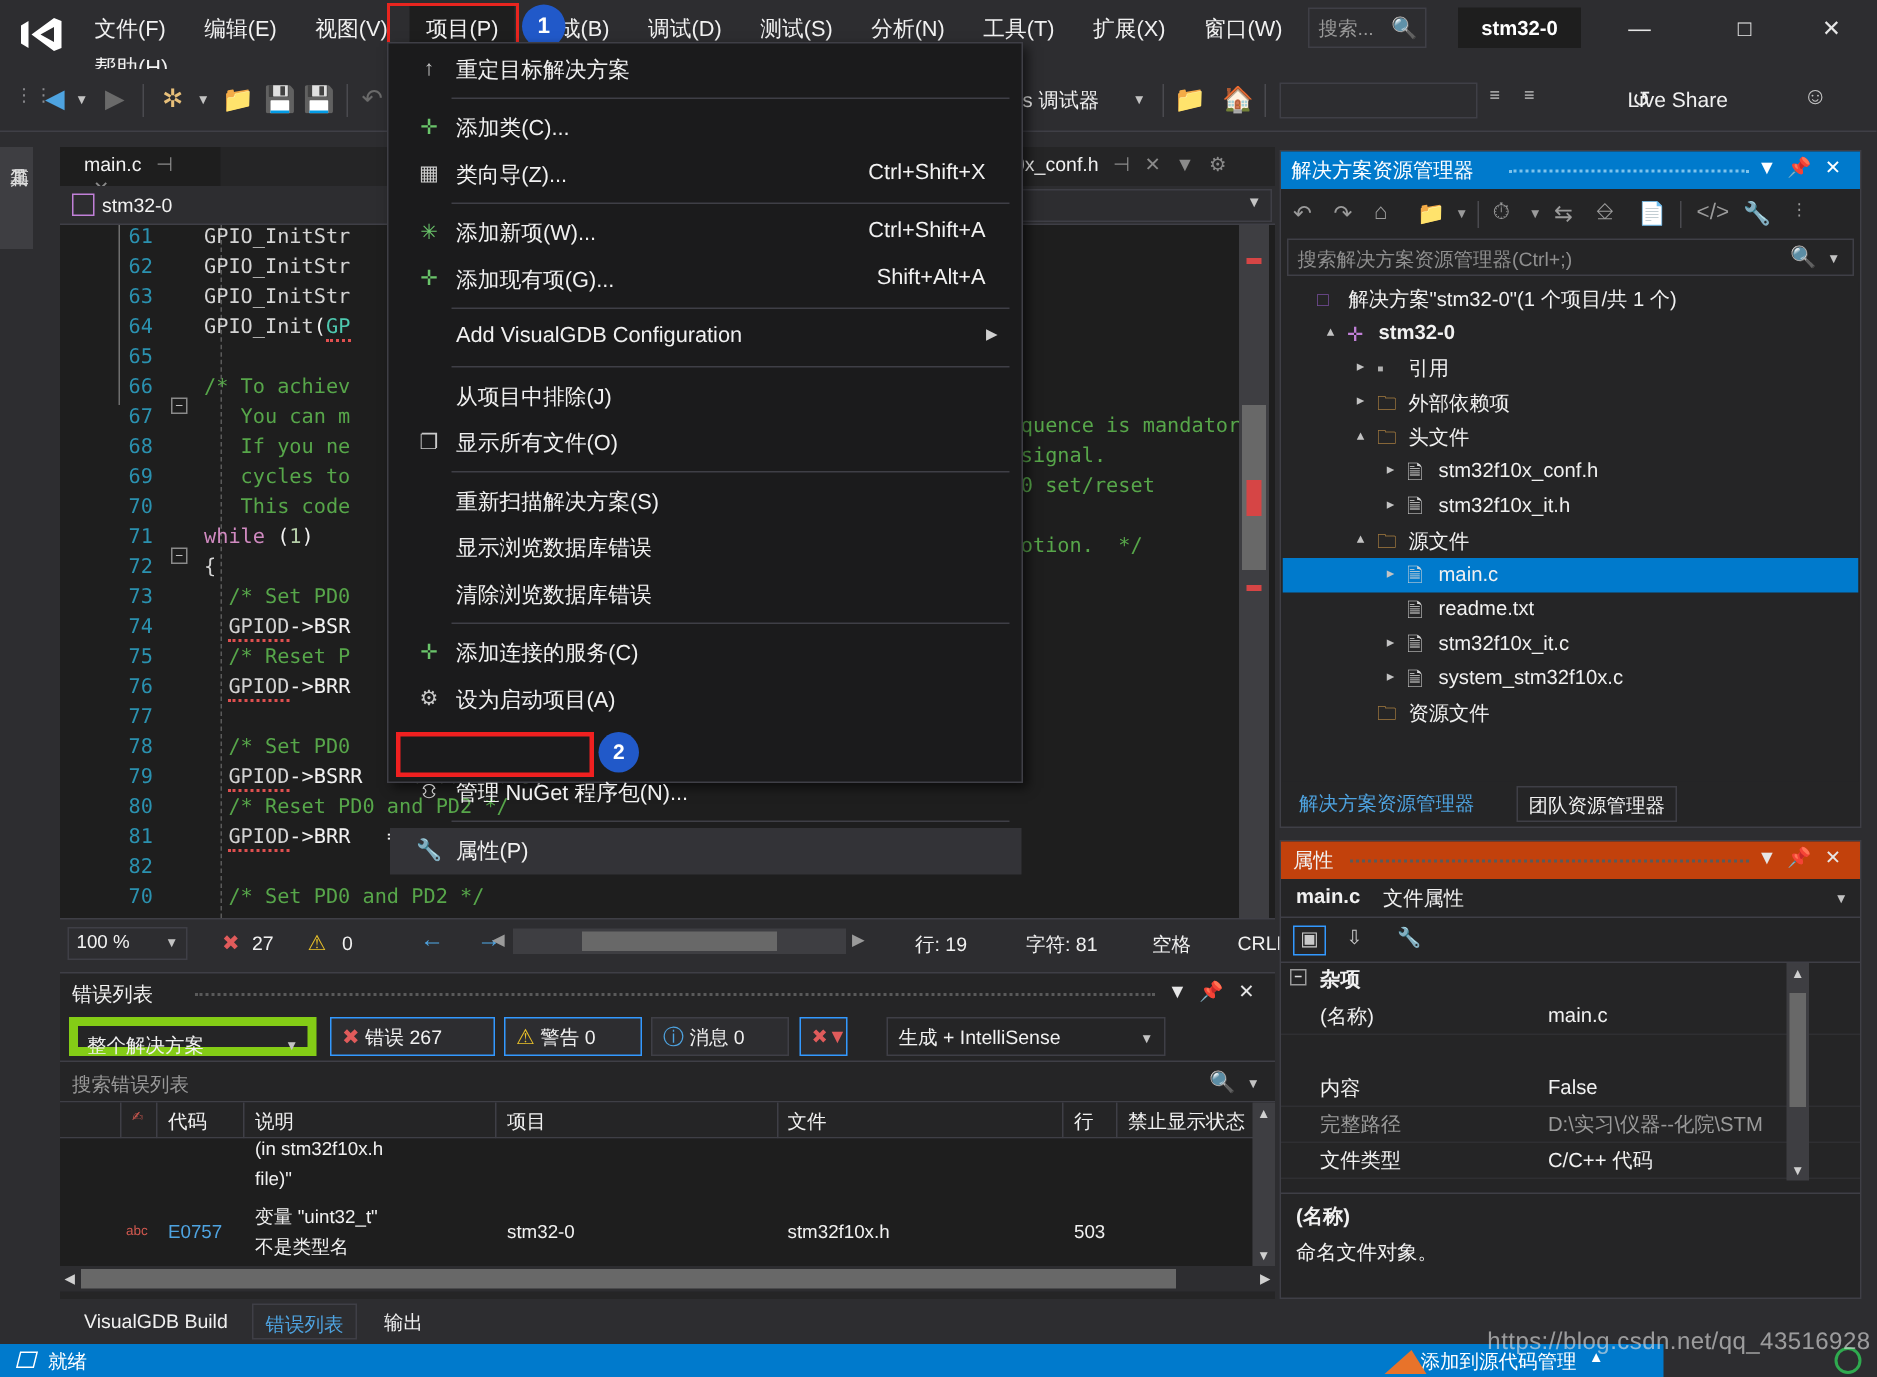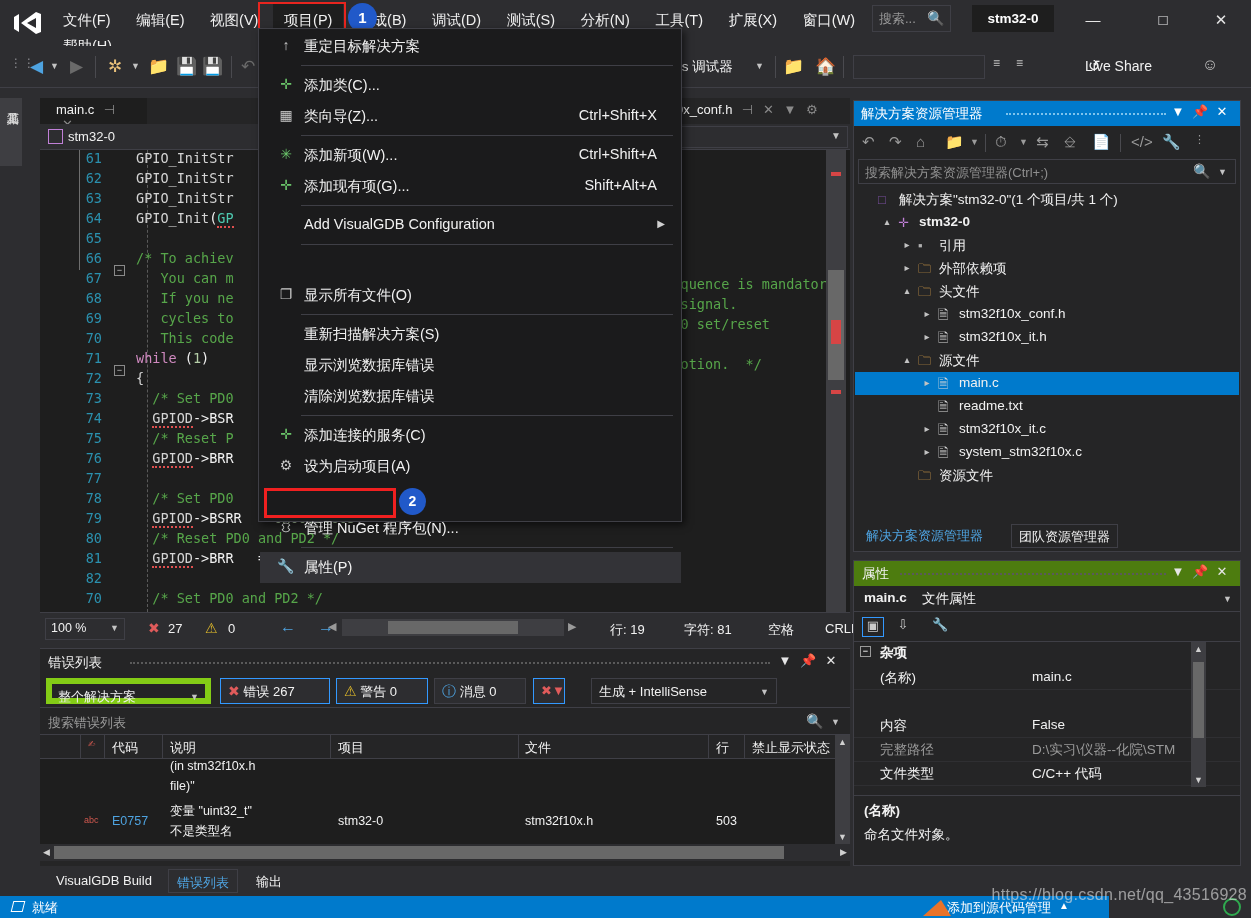--- a/index.html
+++ b/index.html
@@ -137,21 +137,21 @@
   .tr .exp { position:absolute; top:5px; width:12px; text-align:center; color:#c3c3c3; font-size:10px; }
   .tr .ico { position:absolute; top:4px; width:16px; height:15px; }
   .tr .lb { position:absolute; top:3px; }
   #soltabs { position:absolute; left:1px; top:420px; width:384px; height:30px; }
   .sotab { position:absolute; top:3px; height:24px; padding:3px 7px; font-size:13px; cursor:default; }
   .sotab.active { color:#4ea3e0; }
   .sotab.plain { border:1px solid #3f3f46; color:#f1f1f1; }
 
   
   #props { position:absolute; left:853px; top:560px; width:388px; height:306px; background:#252526; border:1px solid #3f3f46; }
-  #props-hdr { position:absolute; left:0; top:0; width:386px; height:25px; background:#4d7c0f; }
+  #props-hdr { position:absolute; left:0; top:0; width:386px; height:25px; background:#c2410c; }
   #props-hdr .t { position:absolute; left:8px; top:4px; font-size:13.5px; color:#f1f1f1; }
   #props-hdr .dots { position:absolute; left:46px; top:12px; right:74px; height:1px; border-top:2px dotted #5a5a5a; }
   #props-hdr .b { position:absolute; top:3px; width:20px; text-align:center; color:#e6e6e6; font-size:13px; }
   #props-sub { position:absolute; left:0; top:25px; width:386px; height:26px; border-bottom:1px solid #3f3f46; }
   #props-sub .n { position:absolute; left:10px; top:4px; font-weight:bold; font-size:13.5px; }
   #props-sub .d { position:absolute; left:68px; top:4px; font-size:13.5px; }
   #props-sub .caret { position:absolute; right:8px; top:8px; color:#c3c3c3; font-size:9px; }
   #props-tools { position:absolute; left:0; top:51px; width:386px; height:30px; border-bottom:1px solid #3f3f46; }
   .pt-ico { position:absolute; top:5px; width:22px; height:20px; font-size:13px; color:#c9c9c9; text-align:center; }
   #props-grid { position:absolute; left:0; top:81px; width:386px; height:145px; overflow:hidden; }
@@ -633,20 +633,23 @@
       <span class="gl" style="color: rgb(106, 196, 106);">✛</span>
       <span class="lb">添加现有项(G)...</span>
       <span class="sc">Shift+Alt+A</span>
     </div>
     <div class="msep" style="top: 176px;"></div>
     <div class="mi" style="top: 181px;">
       <span class="lb">Add VisualGDB Configuration</span>
       <span class="sub">▶</span>
     </div>
     <div class="msep" style="top: 215px;"></div>
+    <div class="mi" style="top: 220px;">
+      <span class="lb">从项目中排除(J)</span>
+    </div>
     <div class="mi" style="top: 251px;">
       <span class="gl" style="color: rgb(201, 201, 201);">❐</span>
       <span class="lb">显示所有文件(O)</span>
     </div>
     <div class="msep" style="top: 285px;"></div>
     <div class="mi" style="top: 290px;">
       <span class="lb">重新扫描解决方案(S)</span>
     </div>
     <div class="mi" style="top: 321px;">
       <span class="lb">显示浏览数据库错误</span>

